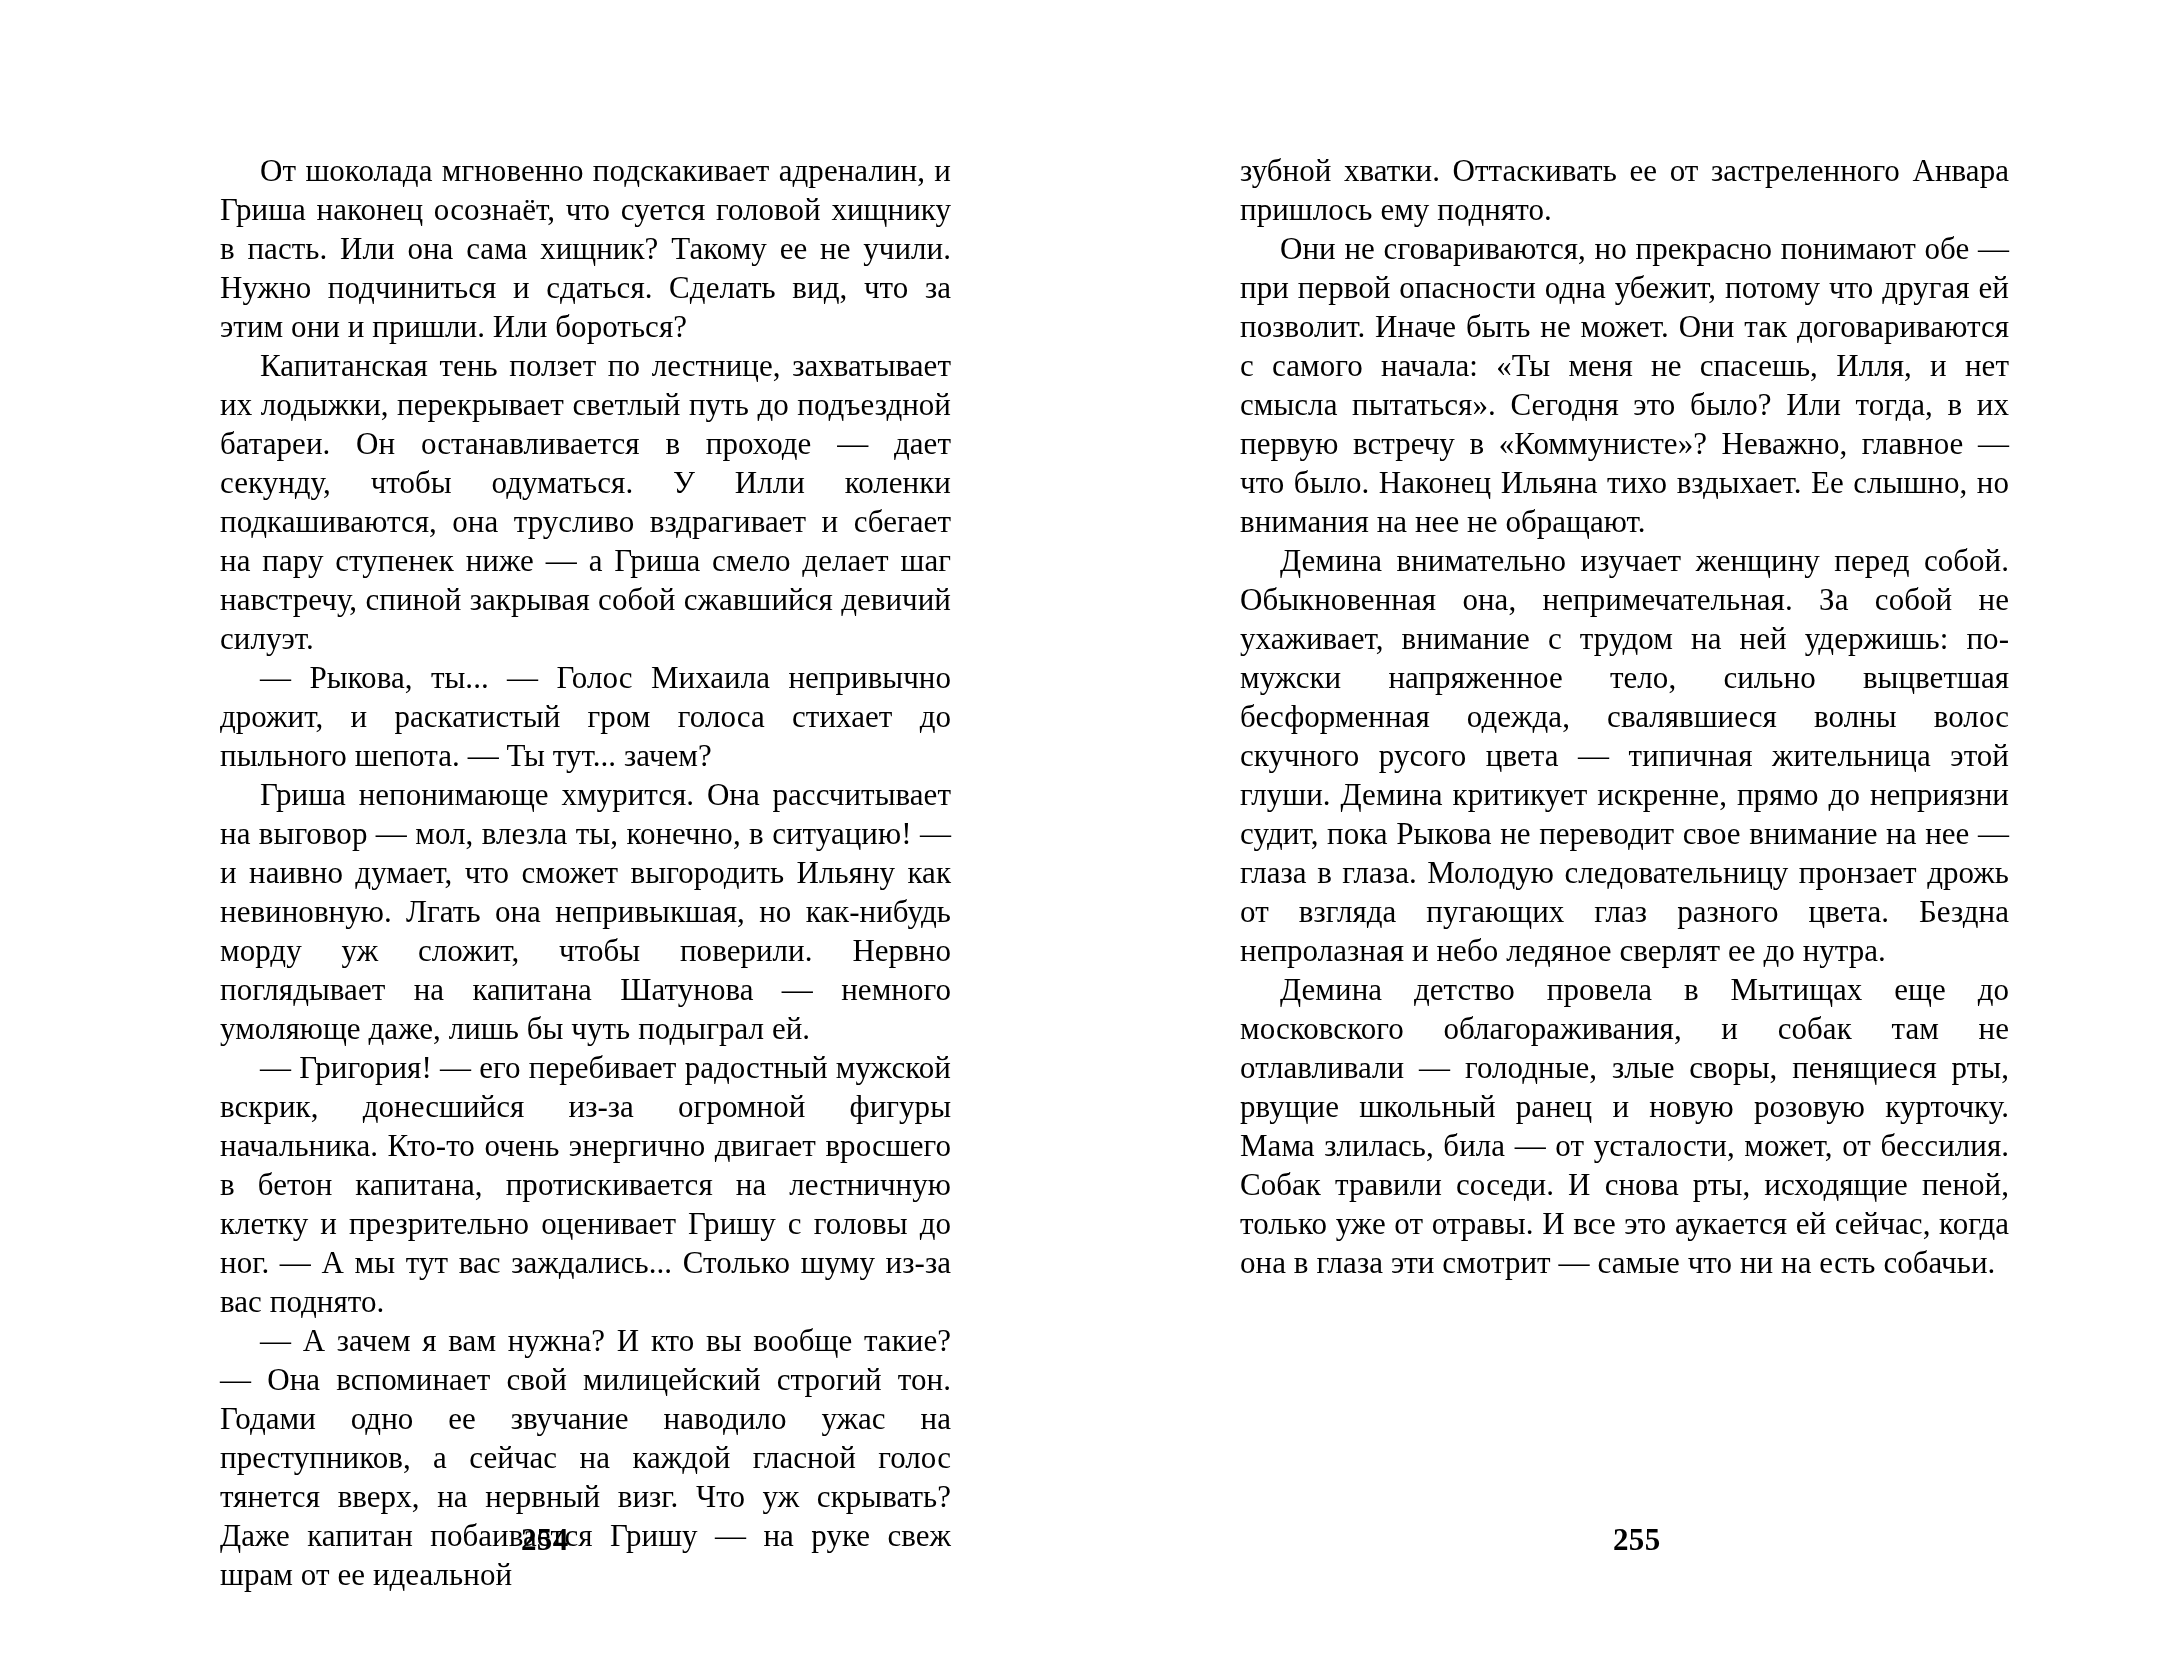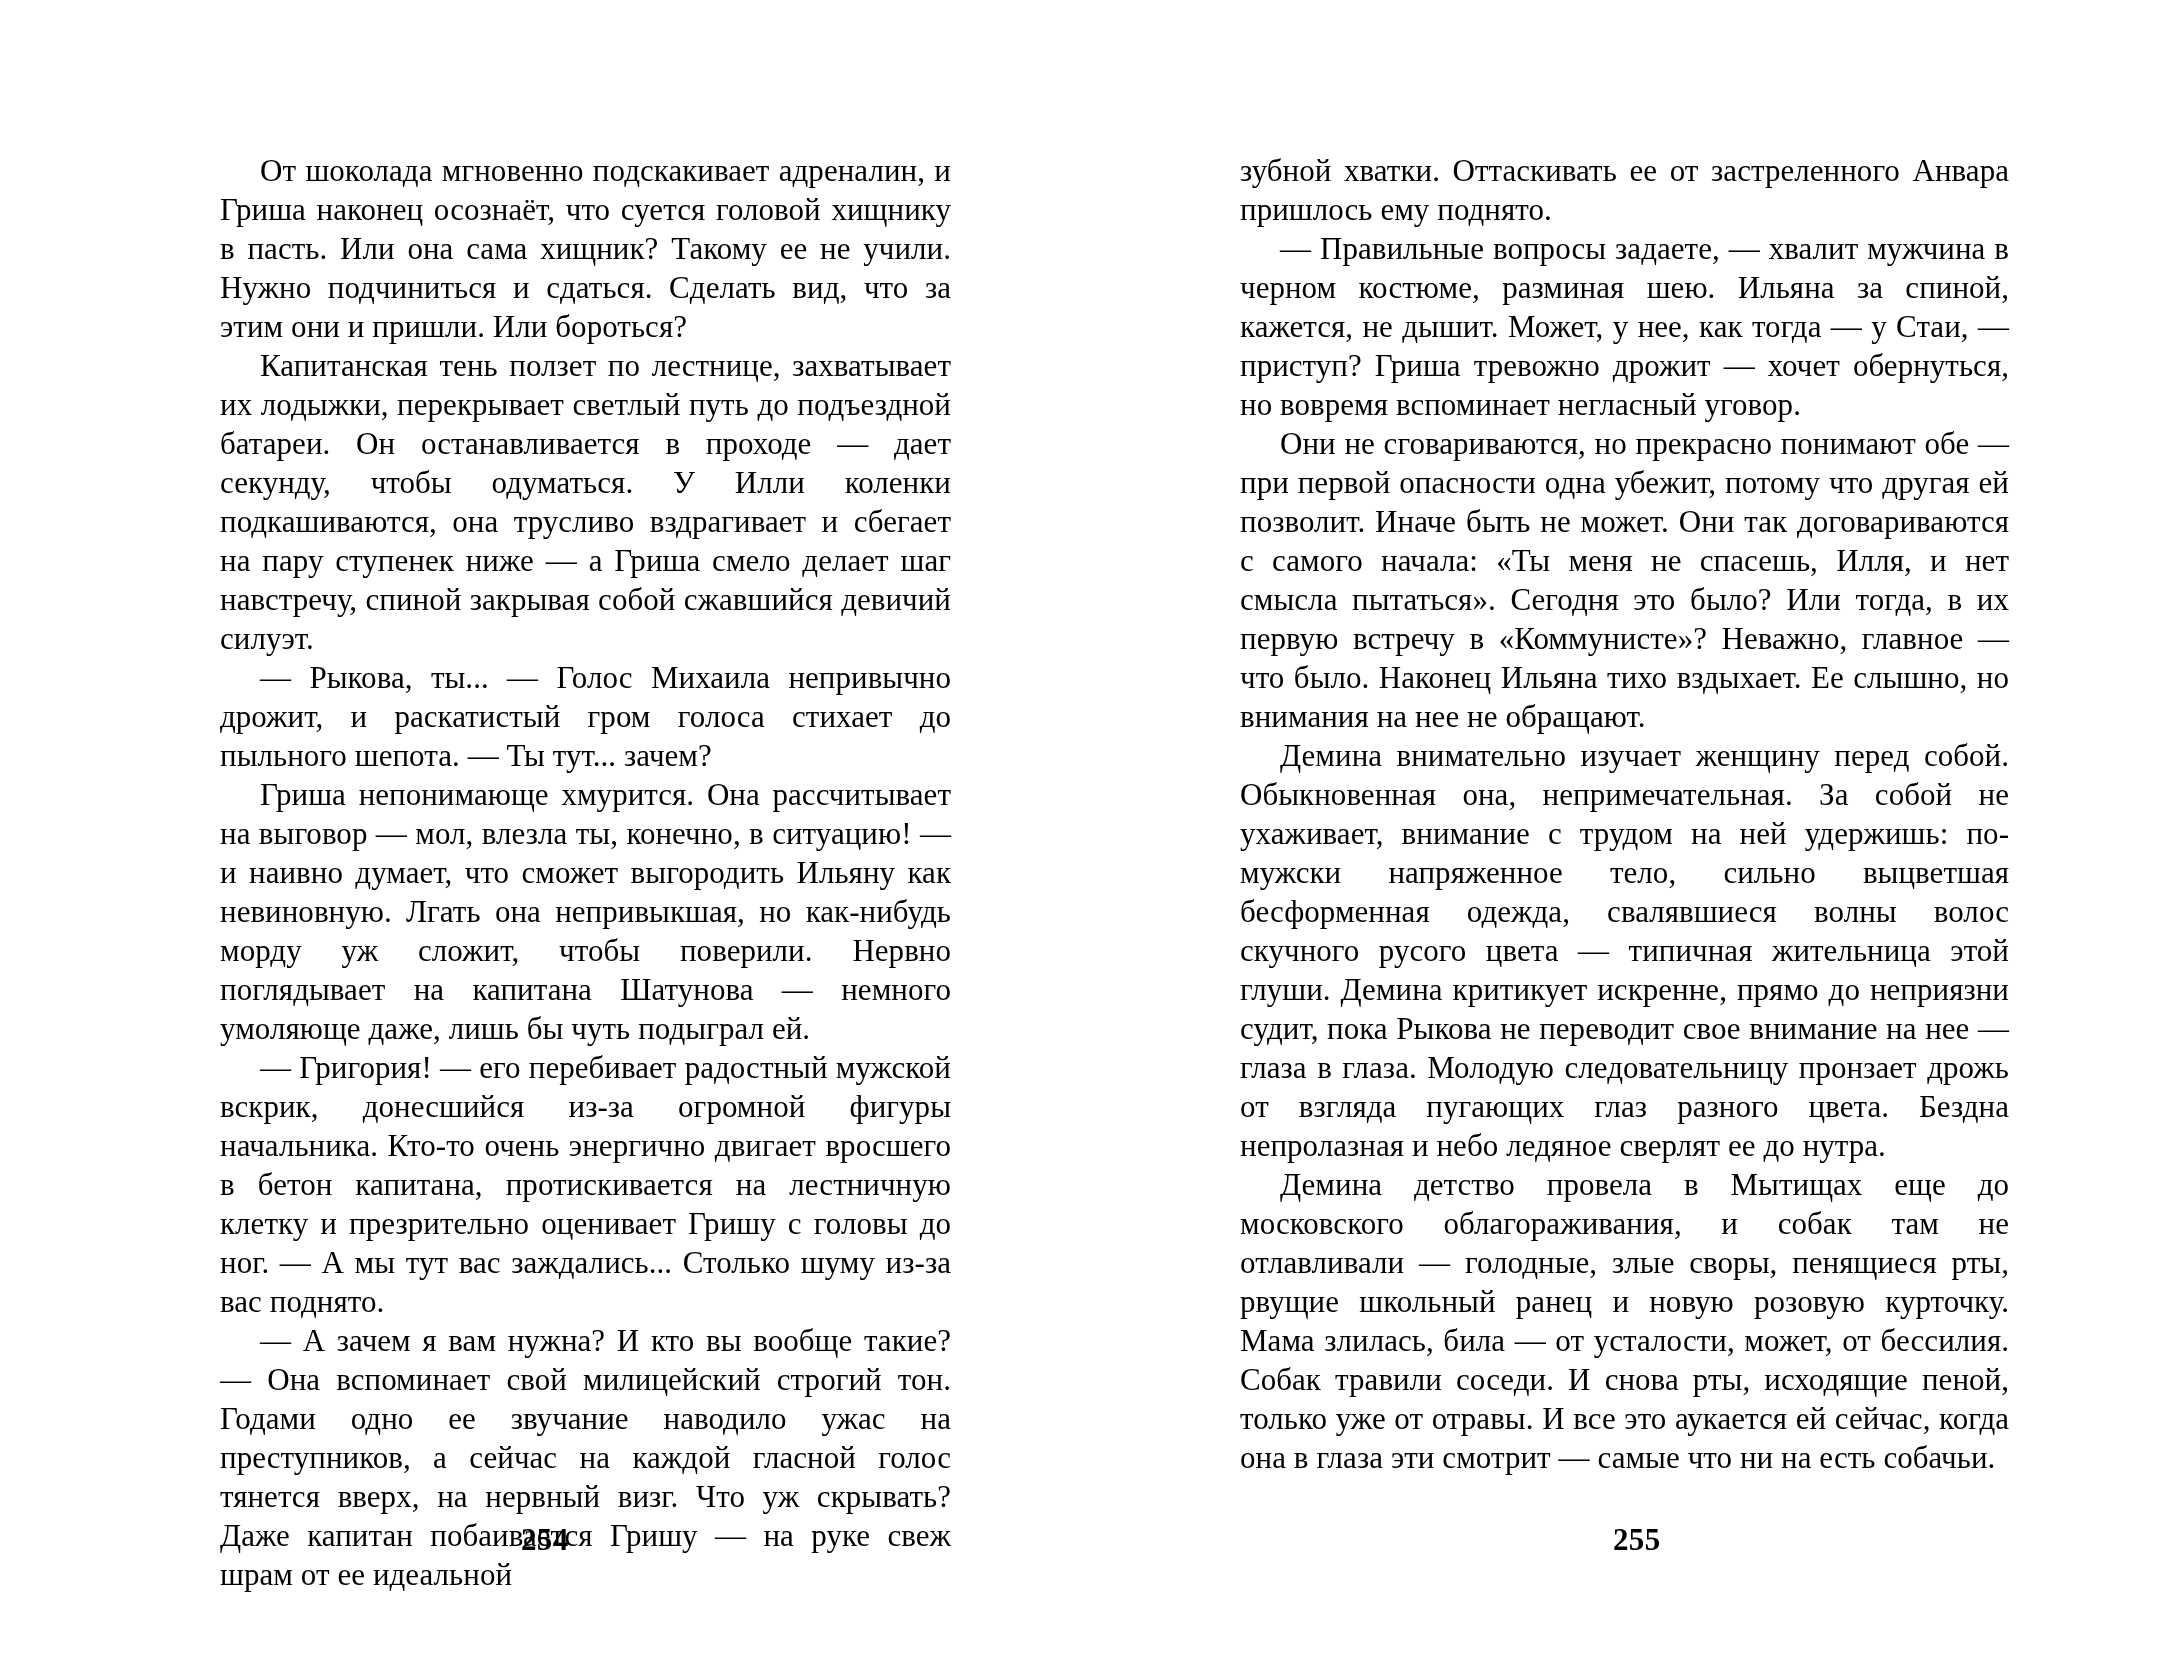--- a/index.html
+++ b/index.html
@@ -95,21 +95,20 @@
       <p>Гриша непонимающе хмурится. Она рассчитывает на выговор — мол, влезла ты, конечно, в ситуацию! — и наивно думает, что сможет выгородить Ильяну как невиновную. Лгать она непривыкшая, но как-нибудь морду уж сложит, чтобы поверили. Нервно поглядывает на капитана Шатунова — немного умоляюще даже, лишь бы чуть подыграл ей.</p>
       <p>— Григория! — его перебивает радостный мужской вскрик, донесшийся из-за огромной фигуры начальника. Кто-то очень энергично двигает вросшего в бетон капитана, протискивается на лестничную клетку и презрительно оценивает Гришу с головы до ног. — А мы тут вас заждались... Столько шуму из-за вас поднято.</p>
       <p>— А зачем я вам нужна? И кто вы вообще такие? — Она вспоминает свой милицейский строгий тон. Годами одно ее звучание наводило ужас на преступников, а сейчас на каждой гласной голос тянется вверх, на нервный визг. Что уж скрывать? Даже капитан побаивается Гришу — на руке свеж шрам от ее идеальной</p>
     </div>
     <div class="folio">254</div>
   </div>
 
   <div class="page page-right">
     <div class="text-column">
       <p class="cont">зубной хватки. Оттаскивать ее от застреленного Анвара пришлось ему поднято.</p>
-      <p>— Правильные вопросы задаете, — хвалит мужчина в черном костюме, разминая шею. Ильяна за спиной, кажется, не дышит. Может, у нее, как тогда — у Стаи, — приступ? Гриша тревожно дрожит — хочет обернуться, но вовремя вспоминает негласный уговор.</p>
       <p>Они не сговариваются, но прекрасно понимают обе — при первой опасности одна убежит, потому что другая ей позволит. Иначе быть не может. Они так договариваются с самого начала: «Ты меня не спасешь, Илля, и нет смысла пытаться». Сегодня это было? Или тогда, в их первую встречу в «Коммунисте»? Неважно, главное — что было. Наконец Ильяна тихо вздыхает. Ее слышно, но внимания на нее не обращают.</p>
       <p>Демина внимательно изучает женщину перед собой. Обыкновенная она, непримечательная. За собой не ухаживает, внимание с трудом на ней удержишь: по-мужски напряженное тело, сильно выцветшая бесформенная одежда, свалявшиеся волны волос скучного русого цвета — типичная жительница этой глуши. Демина критикует искренне, прямо до неприязни судит, пока Рыкова не переводит свое внимание на нее — глаза в глаза. Молодую следовательницу пронзает дрожь от взгляда пугающих глаз разного цвета. Бездна непролазная и небо ледяное сверлят ее до нутра.</p>
       <p>Демина детство провела в Мытищах еще до московского облагораживания, и собак там не отлавливали — голодные, злые своры, пенящиеся рты, рвущие школьный ранец и новую розовую курточку. Мама злилась, била — от усталости, может, от бессилия. Собак травили соседи. И снова рты, исходящие пеной, только уже от отравы. И все это аукается ей сейчас, когда она в глаза эти смотрит — самые что ни на есть собачьи.</p>
     </div>
     <div class="folio">255</div>
   </div>
 
 </div>
 
 

